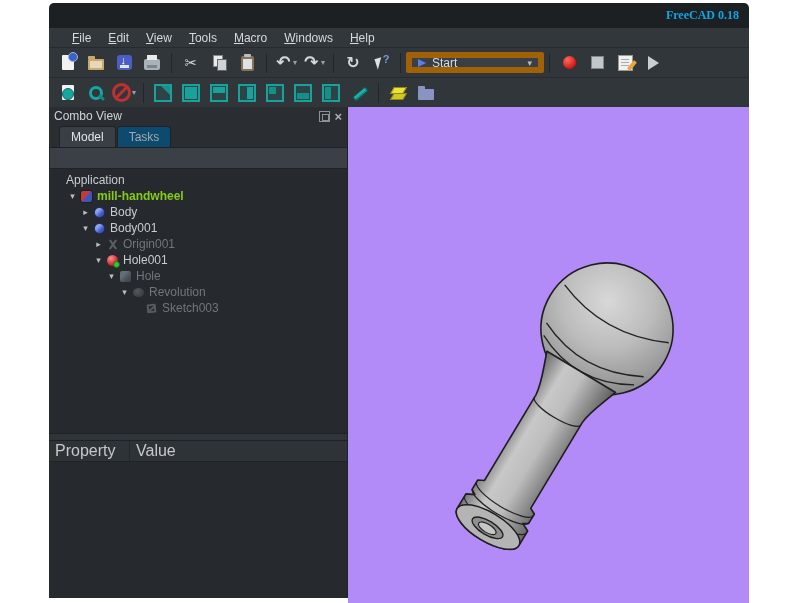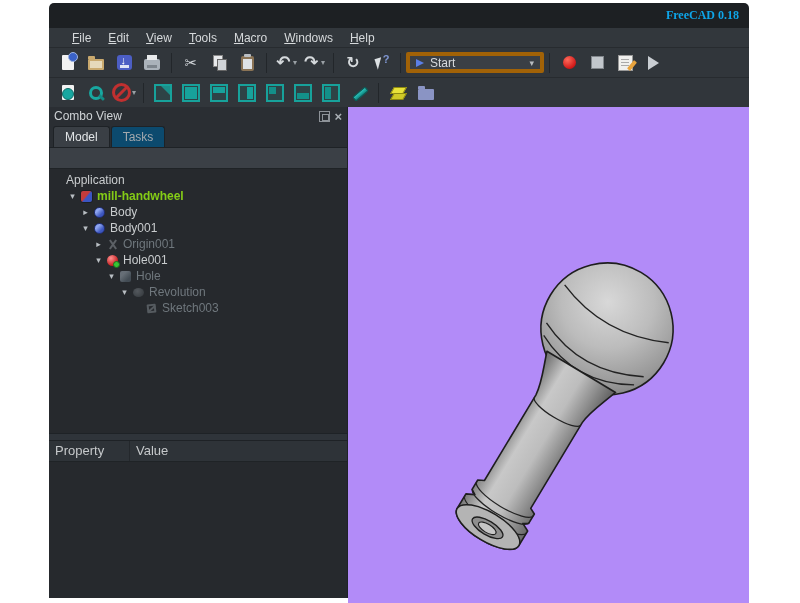--- a/index.html
+++ b/index.html
@@ -48,21 +48,21 @@
   .i-undo,.i-redo{width:17px;height:16px;line-height:15px;text-align:center;}
   .i-undo::before{content:'↶';font-size:17px;font-weight:bold;color:#d5d9dc;}
   .i-redo::before{content:'↷';font-size:17px;font-weight:bold;color:#d5d9dc;}
   .i-refresh{width:16px;height:16px;line-height:16px;text-align:center;}
   .i-refresh::before{content:'↻';font-size:16px;font-weight:bold;color:#d5d9dc;}
   .i-whats-this{width:17px;height:16px;}
   .i-whats-this::before{content:'';position:absolute;left:3px;top:3px;border-top:11px solid #dde1e4;
       border-right:7px solid transparent;transform:rotate(-18deg);}
   .i-whats-this::after{content:'?';position:absolute;right:0;top:-2px;color:#7f96d2;font-size:11px;font-weight:bold;}
 
-  .wb-combo{display:flex;align-items:center;width:138px;height:21px;background:#3a3f45;border:4px solid #a16207;
+  .wb-combo{display:flex;align-items:center;width:138px;height:21px;background:#3a3f45;border:6px solid #a16207;
       border-radius:2px;padding:0 6px;gap:6px;color:#d8dbde;font-size:12px;box-sizing:border-box;}
   .wb-arrow{width:0;height:0;border-left:8px solid #5b7fe8;border-top:4px solid transparent;border-bottom:4px solid transparent;}
   .wb-caret{margin-left:auto;color:#b8bcc0;font-size:9px;}
 
   .i-macro-record{width:13px;height:13px;border-radius:50%;background:radial-gradient(circle at 35% 30%,#ff6a5a,#d01818 70%,#8c0d0d);}
   .i-macro-stop{width:11px;height:11px;background:#c2c7cc;border:1px solid #82878c;}
   .i-macro-edit{width:13px;height:14px;background:#f0f0ee;border:1px solid #999;}
   .i-macro-edit::before{content:'';position:absolute;left:2px;top:3px;width:8px;height:1px;background:#aaa;box-shadow:0 3px 0 #aaa,0 6px 0 #aaa;}
   .i-macro-edit::after{content:'';position:absolute;right:-2px;bottom:-1px;width:4px;height:11px;background:#e8a33d;transform:rotate(40deg);border-radius:1px;}
   .i-macro-play{width:0;height:0;border-left:11px solid #c9ced3;border-top:7px solid transparent;border-bottom:7px solid transparent;}
@@ -97,21 +97,21 @@
   
   .content{display:flex;height:496px;}
   .dock{width:299px;height:491px;background:#2a2e33;border-right:1px solid #1f2327;box-sizing:border-box;
         display:flex;flex-direction:column;flex:none;}
   .dock-header{height:18px;display:flex;align-items:center;padding:0 5px;color:#cfd3d6;font-size:12px;flex:none;}
   .dock-header .dk-icons{margin-left:auto;display:flex;gap:4px;align-items:center;}
   .dk-float{width:9px;height:9px;border:1px solid #8d9298;position:relative;}
   .dk-float::before{content:'';position:absolute;left:2px;top:2px;width:5px;height:5px;border:1px solid #8d9298;background:#2a2e33;}
   .dk-close{color:#aab0b5;font-size:13px;line-height:9px;font-weight:bold;}
 
-  .tabs{height:22px;display:flex;align-items:flex-end;padding-left:4px;border-bottom:1px solid #1e2226;flex:none;}
+  .tabs{height:22px;display:flex;align-items:flex-end;padding-left:10px;border-bottom:1px solid #1e2226;flex:none;}
   .tab{font-size:12px;padding:3px 11px 3px 11px;border-radius:3px 3px 0 0;color:#a3a8ad;background:#0c4a6e;
        border:1px solid #1e2226;border-bottom:none;margin-right:1px;}
   .tab.active{background:#3a3f45;color:#e2e5e7;}
 
   .tree-header{height:20px;display:flex;flex:none;border-bottom:1px solid #1f2326;}
   .tree-header .th-left{width:176px;background:#30353a;color:#c6c9cb;font-size:12px;line-height:20px;
        padding-left:6px;box-sizing:border-box;}
   .tree-header .th-right{flex:1;background:#3b4046;border-left:1px solid #24282c;}
 
   .tree{height:261px;background:#26292d;padding-top:3px;overflow:hidden;flex:none;}
@@ -134,21 +134,21 @@
       background:#35c435;border:1px solid #1d6e1d;}
   .ti-hole::before{content:'';position:absolute;inset:1px;border-radius:2px;
       background:linear-gradient(135deg,#9aa6b2 30%,#5a6874 75%);}
   .ti-revolution::before{content:'';position:absolute;inset:2px 1px;border-radius:50%;
       background:radial-gradient(circle at 40% 35%,#7a8086,#4a5055 75%);}
   .ti-sketch::before{content:'';position:absolute;inset:2px;border:2px solid #7d848a;border-radius:1px;transform:rotate(-6deg);box-sizing:border-box;}
   .ti-sketch::after{content:'';position:absolute;left:2px;top:6px;width:9px;height:2px;background:#7d848a;transform:rotate(-40deg);}
 
   .splitter{height:8px;background:#2f343a;border-top:1px solid #1e2226;border-bottom:1px solid #1e2226;flex:none;box-sizing:border-box;}
   .prop-header{height:20px;display:flex;background:#2e3338;border-bottom:1px solid #1f2326;flex:none;}
-  .prop-col{font-size:13px;color:#c6c9cb;line-height:20px;padding-left:6px;box-sizing:border-box;}
+  .prop-col{font-size:16px;color:#c6c9cb;line-height:20px;padding-left:6px;box-sizing:border-box;}
   .prop-col:first-child{width:81px;border-right:1px solid #24282c;}
   .prop-body{flex:1;background:#26292d;}
 
   .viewport{flex:1;height:496px;position:relative;overflow:hidden;}
   .viewport svg{display:block;}
 </style>
 </head>
 <body>
 <div class="stage">
 

